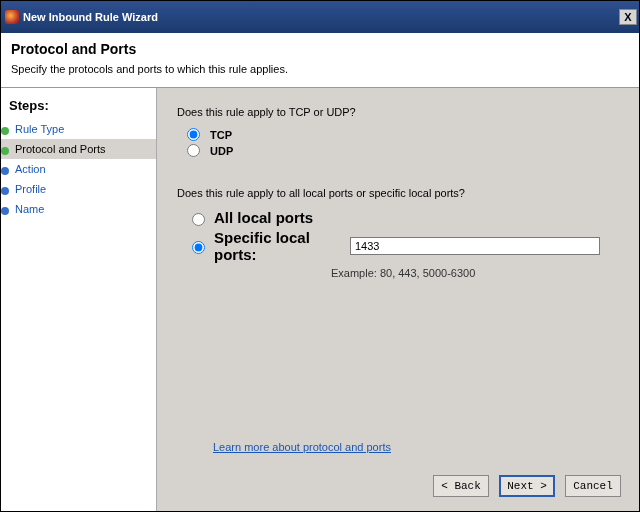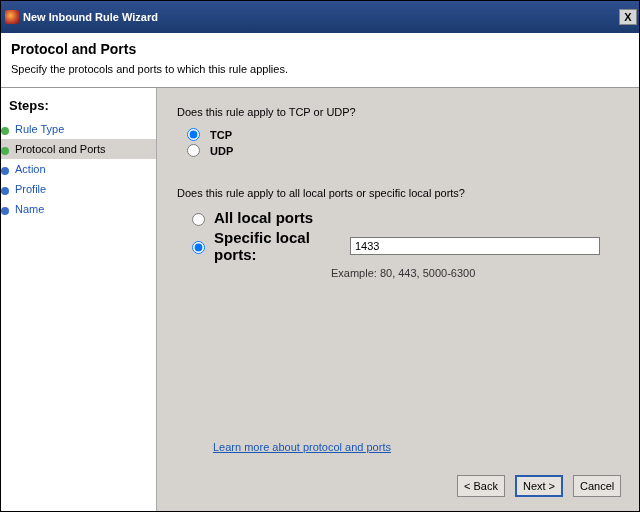--- a/index.html
+++ b/index.html
@@ -162,24 +162,24 @@
     margin-left: 36px;
   }
   .button-bar {
     position: absolute;
     right: 18px;
     bottom: 14px;
     display: flex;
     gap: 10px;
   }
   .btn {
-    width: 48px;
+    width: 56px;
     height: 22px;
     font-size: 11px;
-    font-family: Liberation Sans, sans-serif;
+    font-family: Liberation Mono, monospace;
     background: #e6e3de;
     border: 1px solid #888;
     cursor: default;
   }
   .btn.default {
     border: 2px solid #2a5db0;
     padding: 0;
   }
 </style>
 </head>

